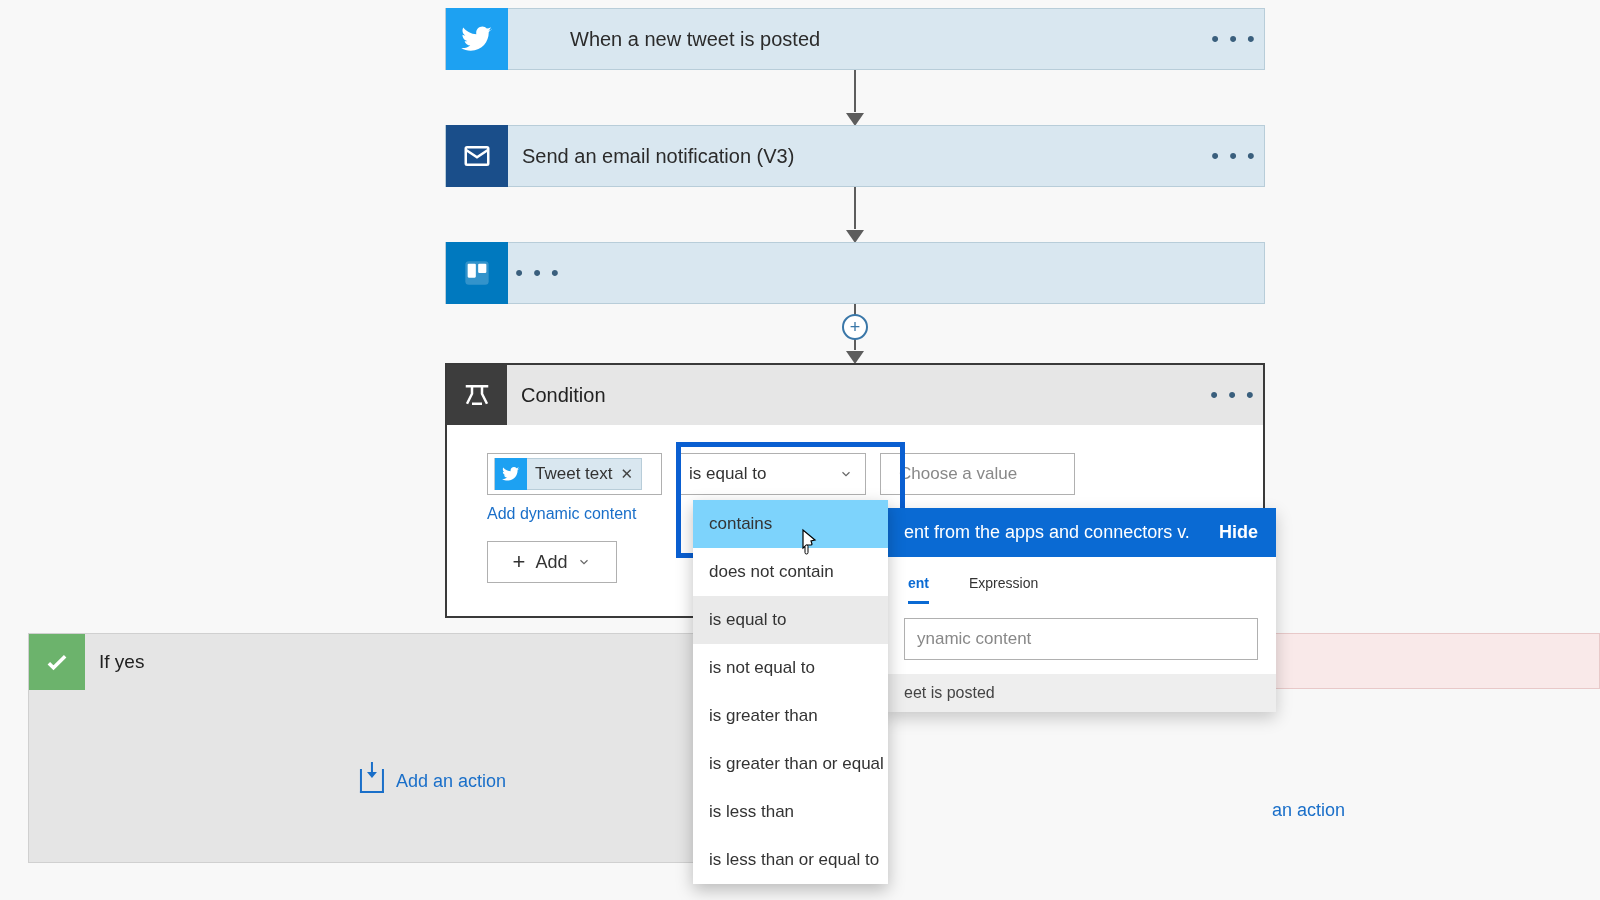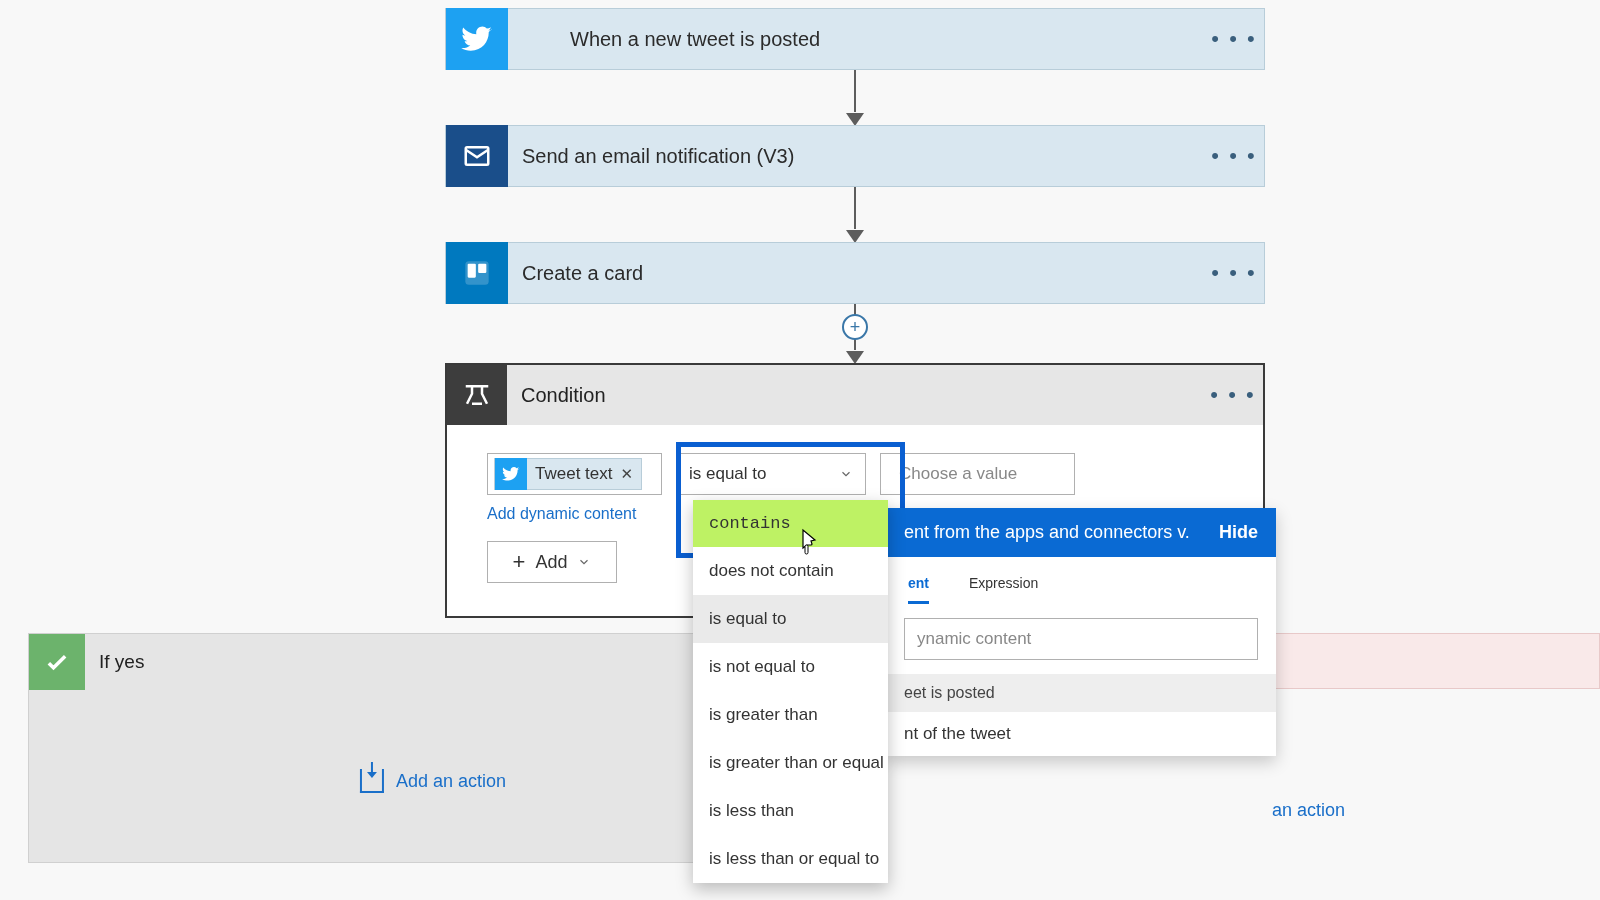--- a/index.html
+++ b/index.html
@@ -208,21 +208,21 @@
     box-shadow: 0 6px 16px rgba(0,0,0,0.25);
     z-index: 50;
   }
   .dropdown .opt {
     padding: 14px 16px;
     font-size: 17px; color: #333;
     cursor: pointer;
     white-space: nowrap; overflow: hidden;
   }
   .dropdown .opt.sel { background: #eaeaea; }
-  .dropdown .opt.hov { background: #bef264; font-family: Liberation Mono, monospace; }
+  .dropdown .opt.hov { background: #7dd3fc; }
 
   
   .flyout {
     position: absolute;
     left: 886px; top: 508px;
     width: 390px;
     background: #fff;
     box-shadow: 0 6px 16px rgba(0,0,0,0.2);
     z-index: 30;
   }
@@ -308,21 +308,20 @@
   </div>
 
   <div class="step" style="top:242px;">
     <div class="icon-box trello-bg">
       <svg width="28" height="28" viewBox="0 0 24 24" fill="#fff">
           <rect x="2" y="2" width="20" height="20" rx="3" fill="#fff" opacity="0.2"></rect>
           <rect x="4" y="4" width="7" height="12" rx="1" fill="#fff"></rect>
           <rect x="13" y="4" width="7" height="8" rx="1" fill="#fff"></rect>
         </svg>
     </div>
-    <div class="step-title">Create a card</div>
     <div class="ellipsis">• • •</div>
   </div>
 
   <div class="arrow" style="top:304px; height:59px;">
     <div class="arrow-stem" style="height:46px;"></div>
     <div class="plus-circle" style="top:10px;">+</div>
     <div class="arrow-head"></div>
   </div>
 
   <div class="condition-card">
@@ -399,21 +398,20 @@
       <span class="fly-hide">Hide</span>
     </div>
     <div class="fly-tabs">
       <div class="fly-tab active">ent</div>
       <div class="fly-tab">Expression</div>
     </div>
     <div class="fly-search">
       <span>ynamic content</span>
     </div>
     <div class="fly-section">eet is posted</div>
-    <div class="fly-item">nt of the tweet</div>
   </div>
 
   <div class="highlight-box" style="left:676px; top:442px; width:229px; height:116px;"></div>
 
   <div class="dropdown">
     <div class="opt hov">contains</div>
     <div class="opt">does not contain</div>
     <div class="opt sel">is equal to</div>
     <div class="opt">is not equal to</div>
     <div class="opt">is greater than</div>

